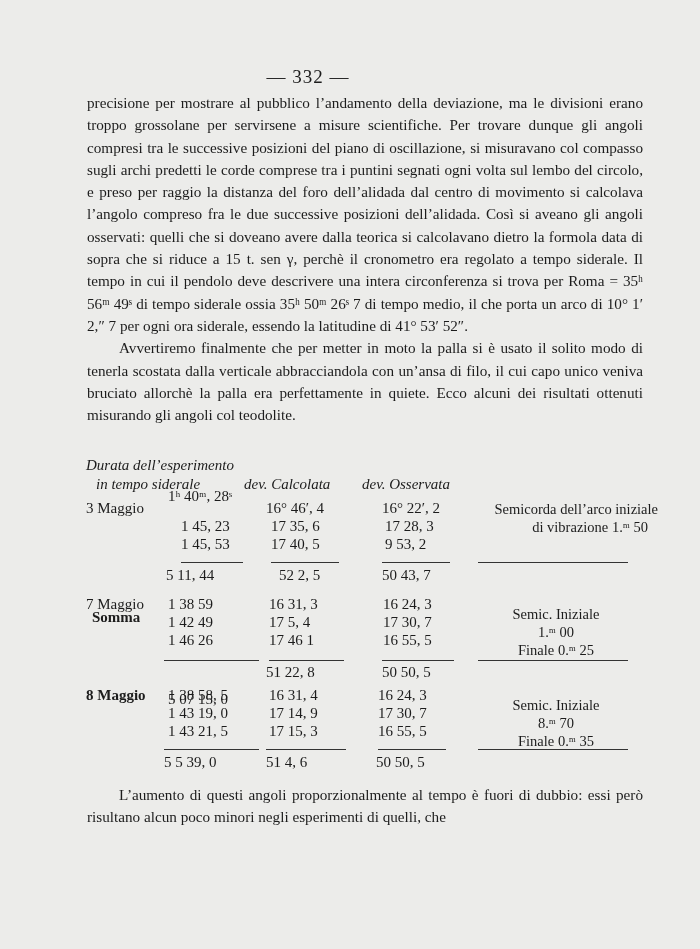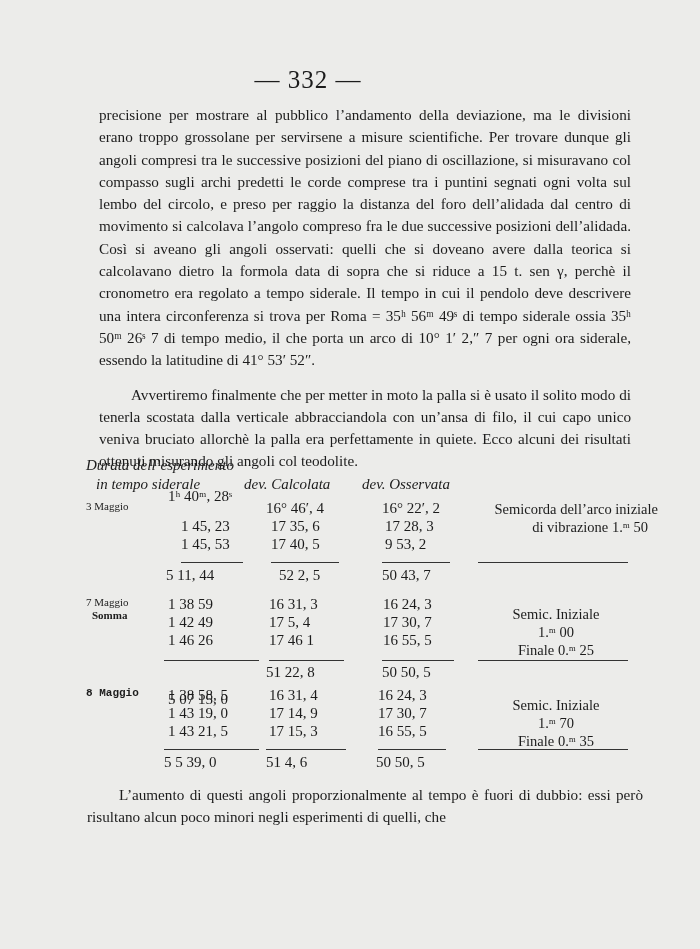--- a/index.html
+++ b/index.html
@@ -5,36 +5,36 @@
   html, body { margin:0; padding:0; }
   body {
     width:700px; height:949px; overflow:hidden;
     background:#ececea;
     font-family:"Liberation Serif","DejaVu Serif",serif;
     color:#1c1c1c;
     position:relative;
   }
   .page-num {
     position:absolute; left:0; width:596px; top:66px;
-    text-align:center; font-size:25px; letter-spacing:1px;
+    text-align:center; font-size:19px; letter-spacing:1px;
     padding-left:20px; box-sizing:border-box;
   }
   .body-text {
     position:absolute; left:87px; top:92px; width:556px;
     font-size:15.2px; line-height:22.3px; text-align:justify;
   }
-  .body-text p { margin:12px; }
+  .body-text p { margin:0; }
   .body-text .indent { text-indent:32px; }
   .table-wrap {
     position:absolute; left:86px; top:456px; width:570px;
     font-size:15px;
   }
   .hdr { font-style:italic; font-size:15px; line-height:19px; position:relative; height:38px; }
   .hdr span { position:absolute; white-space:nowrap; }
-  .row { position:absolute; white-space:nowrap; font-size:11px; }
+  .row { position:absolute; white-space:nowrap; font-size:15px; }
   .cell { position:absolute; white-space:nowrap; }
   .rule { position:absolute; border-top:1px solid #333; height:0; }
   .bold { font-weight:bold; }
   .note { position:absolute; white-space:nowrap; font-size:14.5px; text-align:right; }
   .closing {
     position:absolute; left:87px; top:784px; width:556px;
     font-size:15.2px; line-height:22.3px; text-align:justify;
   }
   .closing p { margin:0; text-indent:32px; }
 </style>
@@ -100,33 +100,33 @@
     <div class="rule" style="top:204px;left:78px;width:95px;"></div>
     <div class="rule" style="top:204px;left:183px;width:75px;"></div>
     <div class="rule" style="top:204px;left:296px;width:72px;"></div>
     <div class="rule" style="top:204px;left:392px;width:150px;"></div>
     <div class="cell" style="top:208px;left:82px;margin-top:27px;">5 07 15, 0</div>
     <div class="cell" style="top:208px;left:180px;">51 22, 8</div>
     <div class="cell" style="top:208px;left:296px;">50 50, 5</div>
   </div>
 
   <div>
-    <div class="row bold" style="top:231px;left:0;font-family:Liberation Mono, monospace;">8 Maggio</div>
+    <div class="row bold" style="top:231px;left:0;">8 Maggio</div>
     <div class="cell" style="top:231px;left:82px;">1 38 58, 5</div>
     <div class="cell" style="top:231px;left:183px;">16 31, 4</div>
     <div class="cell" style="top:231px;left:292px;">16 24, 3</div>
     <div class="cell" style="top:249px;left:82px;">1 43 19, 0</div>
     <div class="cell" style="top:249px;left:183px;">17 14, 9</div>
     <div class="cell" style="top:249px;left:292px;">17 30, 7</div>
     <div class="cell" style="top:267px;left:82px;">1 43 21, 5</div>
     <div class="cell" style="top:267px;left:183px;">17 15, 3</div>
     <div class="cell" style="top:267px;left:292px;">16 55, 5</div>
     <div class="note" style="top:240px;left:400px;width:140px;line-height:18px;text-align:center;">
       <div>Semic. Iniziale</div>
-      <div>1.ᵐ 70</div>
+      <div>8.ᵐ 70</div>
       <div>Finale   0.ᵐ 35</div>
     </div>
     <div class="rule" style="top:293px;left:78px;width:95px;"></div>
     <div class="rule" style="top:293px;left:180px;width:80px;"></div>
     <div class="rule" style="top:293px;left:292px;width:68px;"></div>
     <div class="rule" style="top:293px;left:392px;width:150px;"></div>
     <div class="cell" style="top:298px;left:78px;">5  5 39, 0</div>
     <div class="cell" style="top:298px;left:180px;">51  4, 6</div>
     <div class="cell" style="top:298px;left:290px;">50 50, 5</div>
   </div>

